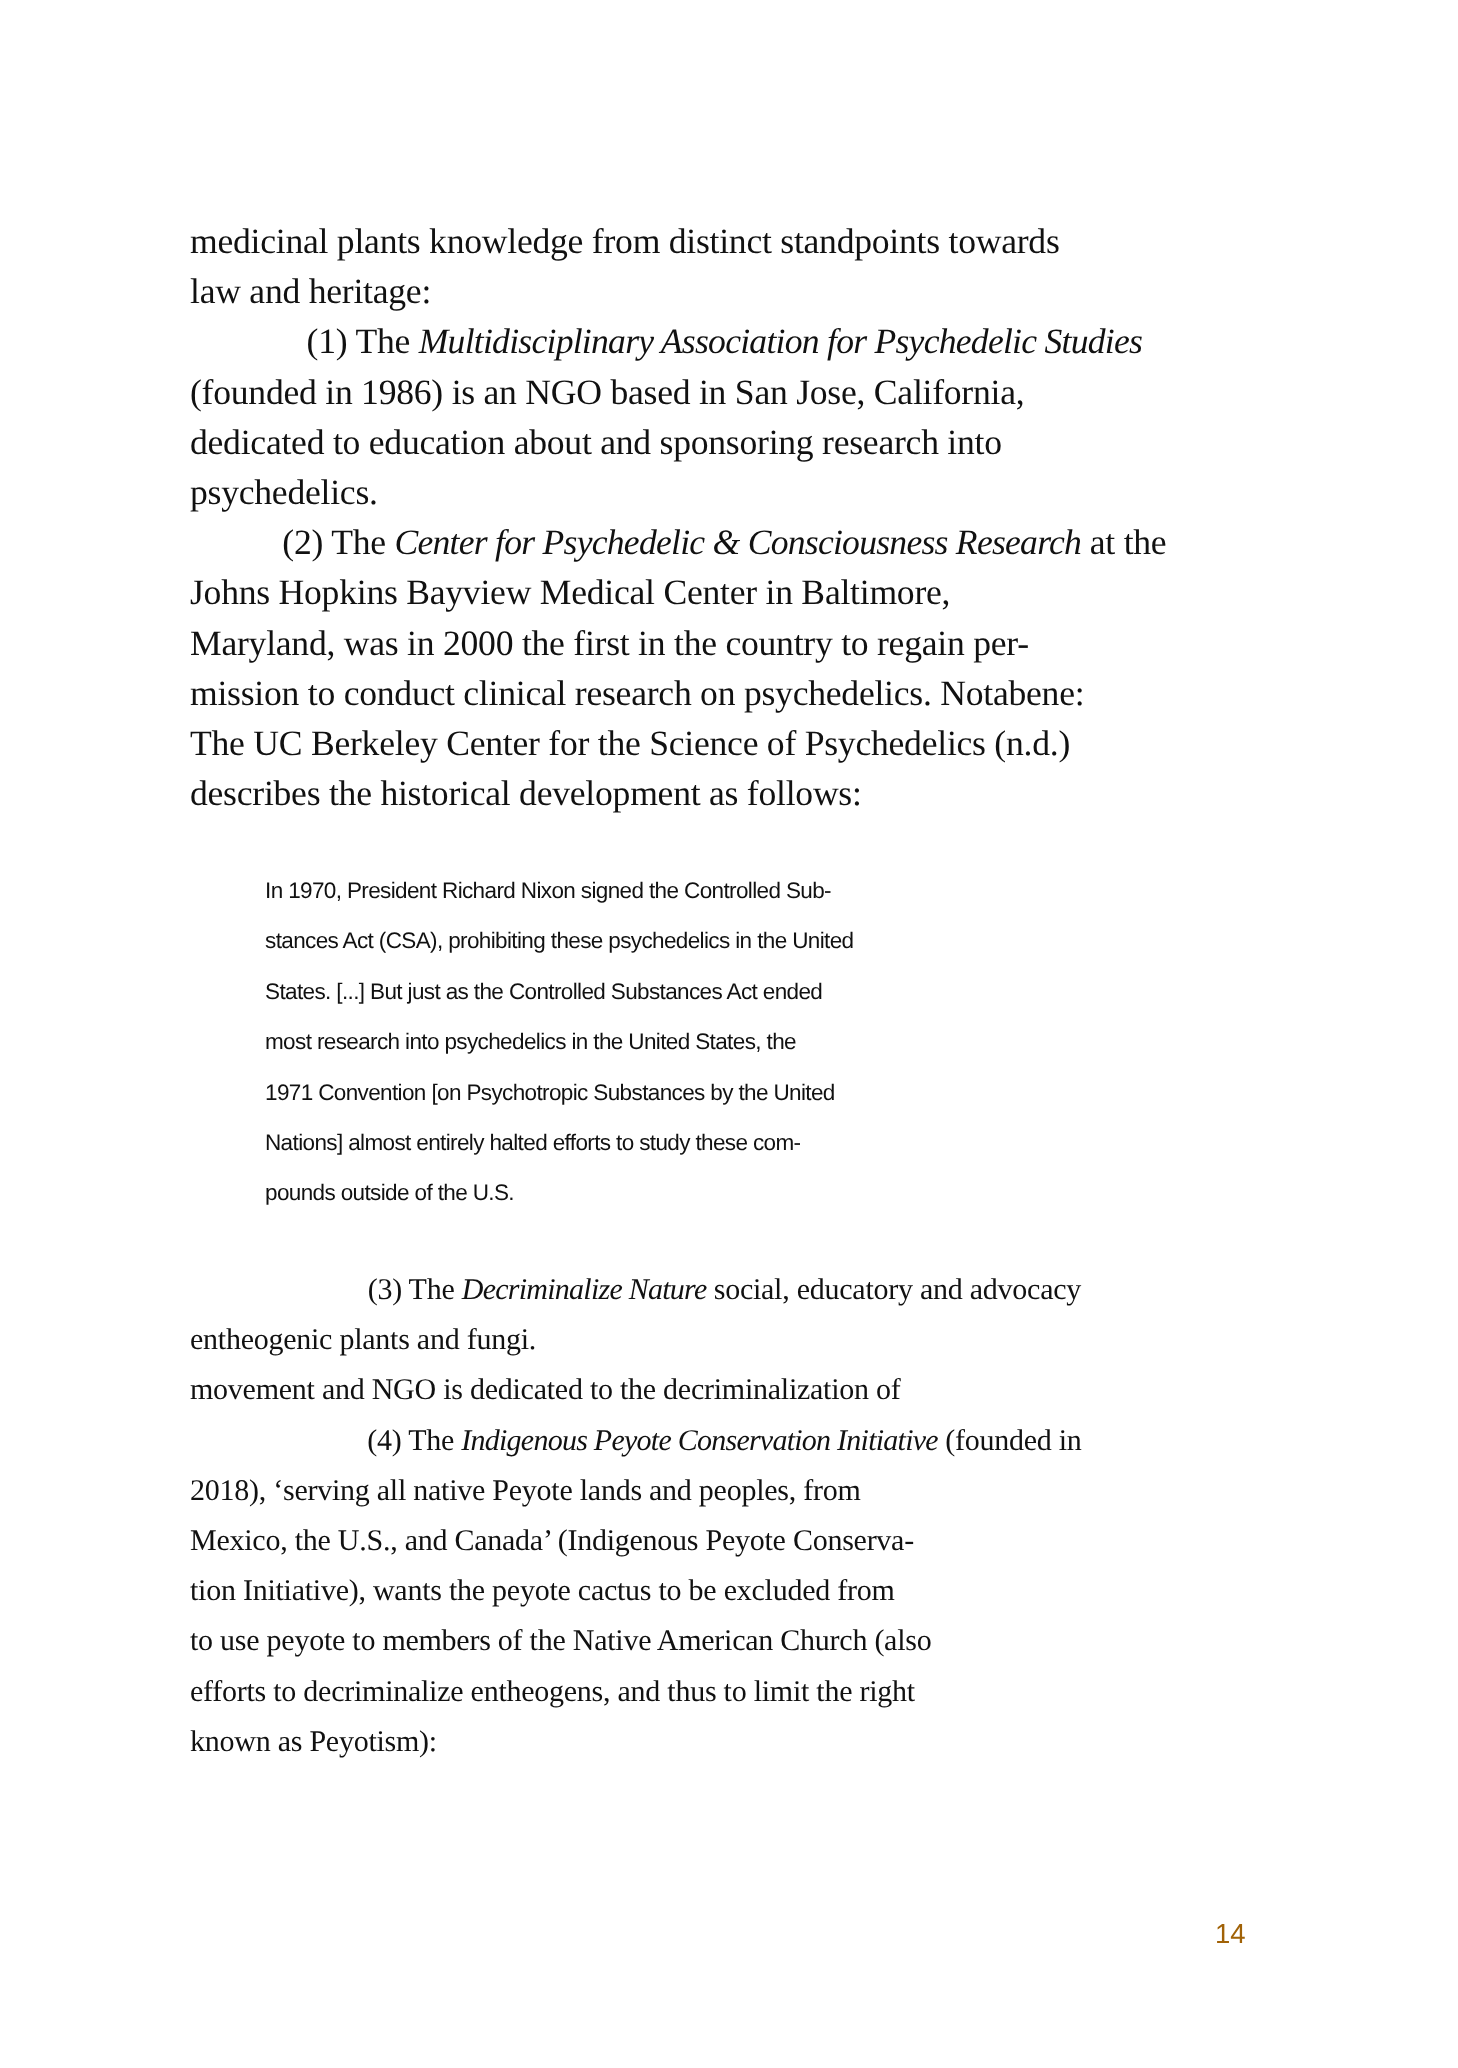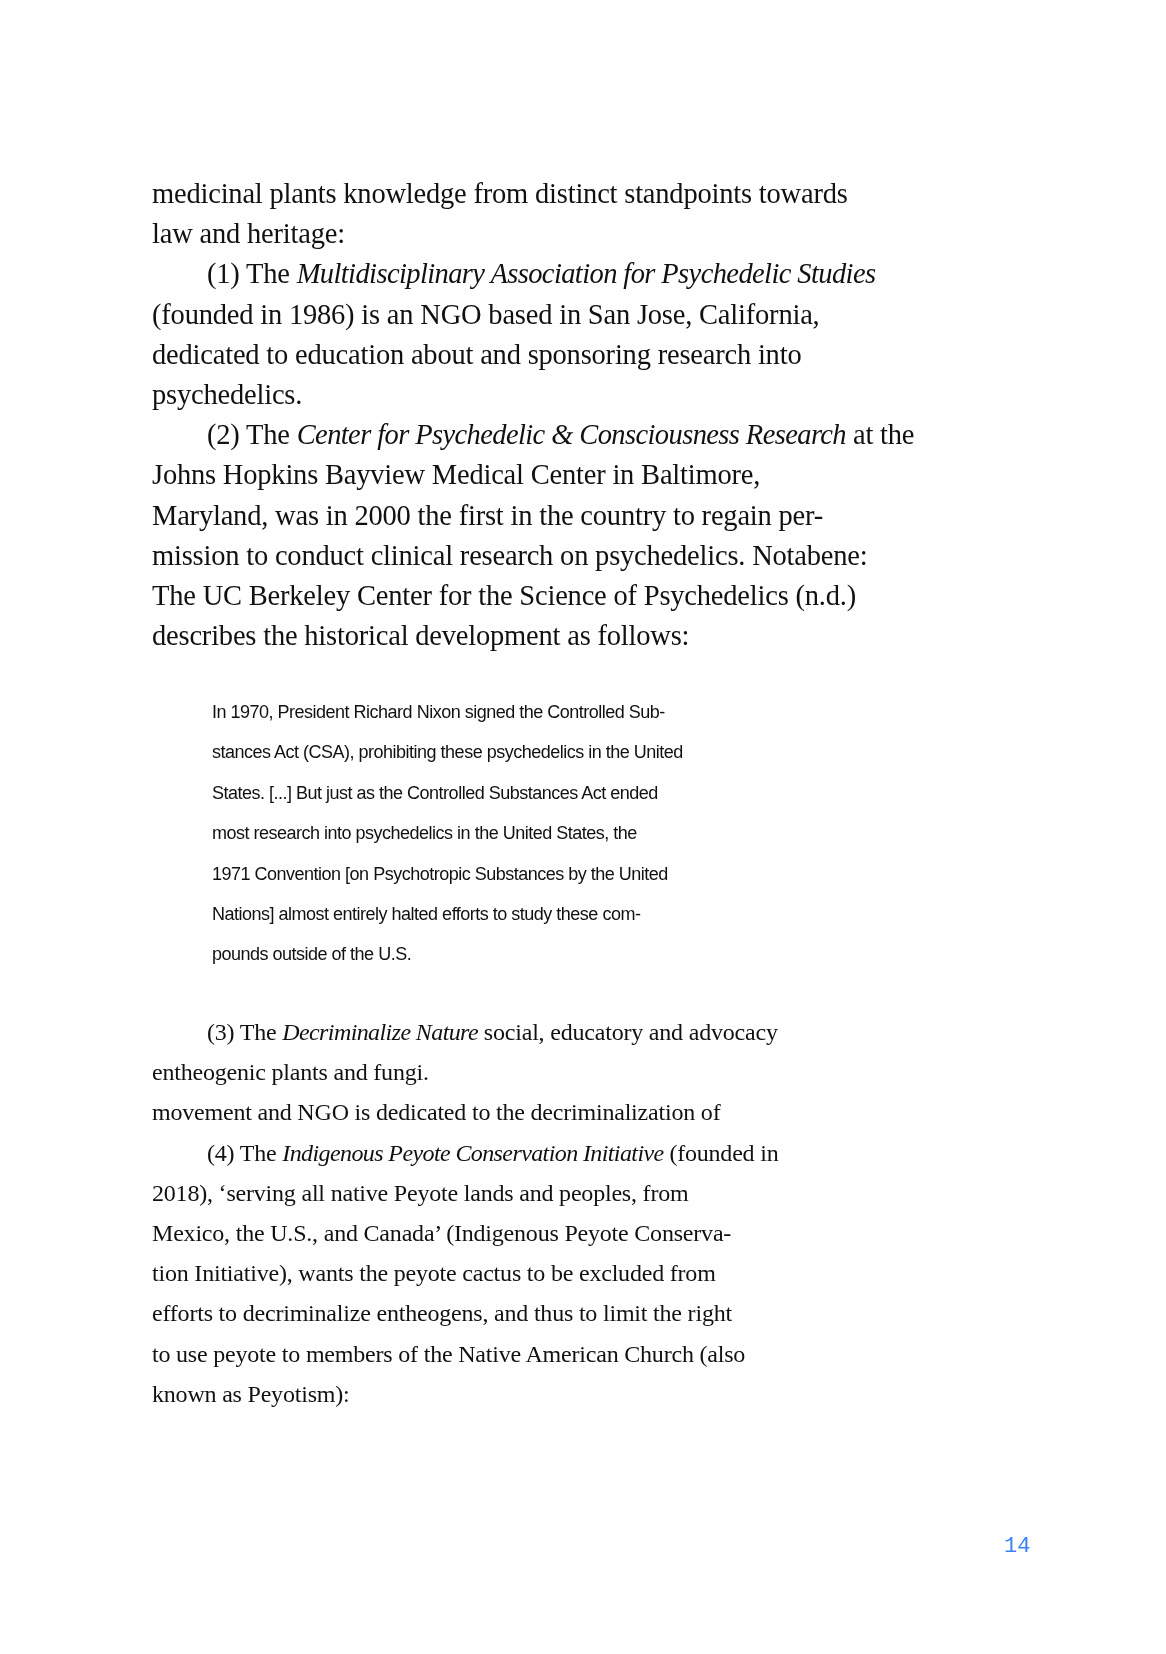--- a/index.html
+++ b/index.html
@@ -8,36 +8,36 @@
     position: absolute; left: 0; top: 0; width: 1166px; height: 1654px;
     background: #ffffff; color: #111111;
     font-family: "Liberation Serif", "DejaVu Serif", serif;
     margin-top: 16px;
   }
   .body-text {
     position: absolute; left: 152px; top: 158px; width: 800px;
     font-size: 28.5px; line-height: 40.2px; letter-spacing: -0.2px;
   }
   .line { white-space: nowrap; display: block; height: 40.2px; }
-  .indent { padding-left: 55px; }
+  .indent { padding-left: 55px; text-align: center; }
   em { font-style: italic; letter-spacing: -0.6px; }
   .quote {
     position: absolute; left: 212px; top: 676px; width: 760px;
     font-family: "Liberation Sans", "DejaVu Sans", sans-serif;
     font-size: 18px; line-height: 40.4px; letter-spacing: -0.5px; color: #111;
   }
   .quote .line { height: 40.4px; }
   .body-text-2 {
     position: absolute; left: 152px; top: 996px; width: 800px;
     font-size: 24px; line-height: 40.2px; letter-spacing: -0.2px;
   }
   .page-number {
-    position: absolute; left: 1004px; top: 1518px;
-    font-size: 22px; color: #3b82f6;
-    font-family: Liberation Mono, monospace;
+    position: absolute; left: 972px; top: 1518px;
+    font-size: 22px; color: #a16207;
+    font-family: Liberation Sans, sans-serif;
   }
 </style>
 </head>
 <body>
 
 <div class="page">
 
   <div class="body-text">
     <span class="line">medicinal plants knowledge from distinct standpoints towards</span>
     <span class="line">law and heritage:</span>
@@ -67,19 +67,19 @@
 
   <div class="body-text-2">
     <span class="line indent"><span>(3) The </span><em>Decriminalize Nature</em><span> social, educatory and advocacy</span></span>
     <span class="line">entheogenic plants and fungi.</span>
     <span class="line">movement and NGO is dedicated to the decriminalization of</span>
 
     <span class="line indent"><span>(4) The </span><em>Indigenous Peyote Conservation Initiative</em><span> (founded in</span></span>
     <span class="line">2018), ‘serving all native Peyote lands and peoples, from</span>
     <span class="line">Mexico, the U.S., and Canada’ (Indigenous Peyote Conserva-</span>
     <span class="line">tion Initiative), wants the peyote cactus to be excluded from</span>
+    <span class="line">to use peyote to members of the Native American Church (also</span>
     <span class="line">efforts to decriminalize entheogens, and thus to limit the right</span>
-    <span class="line">to use peyote to members of the Native American Church (also</span>
     <span class="line">known as Peyotism):</span>
   </div>
 
   <div class="page-number">14</div>
 </div>
 
 </body></html>

